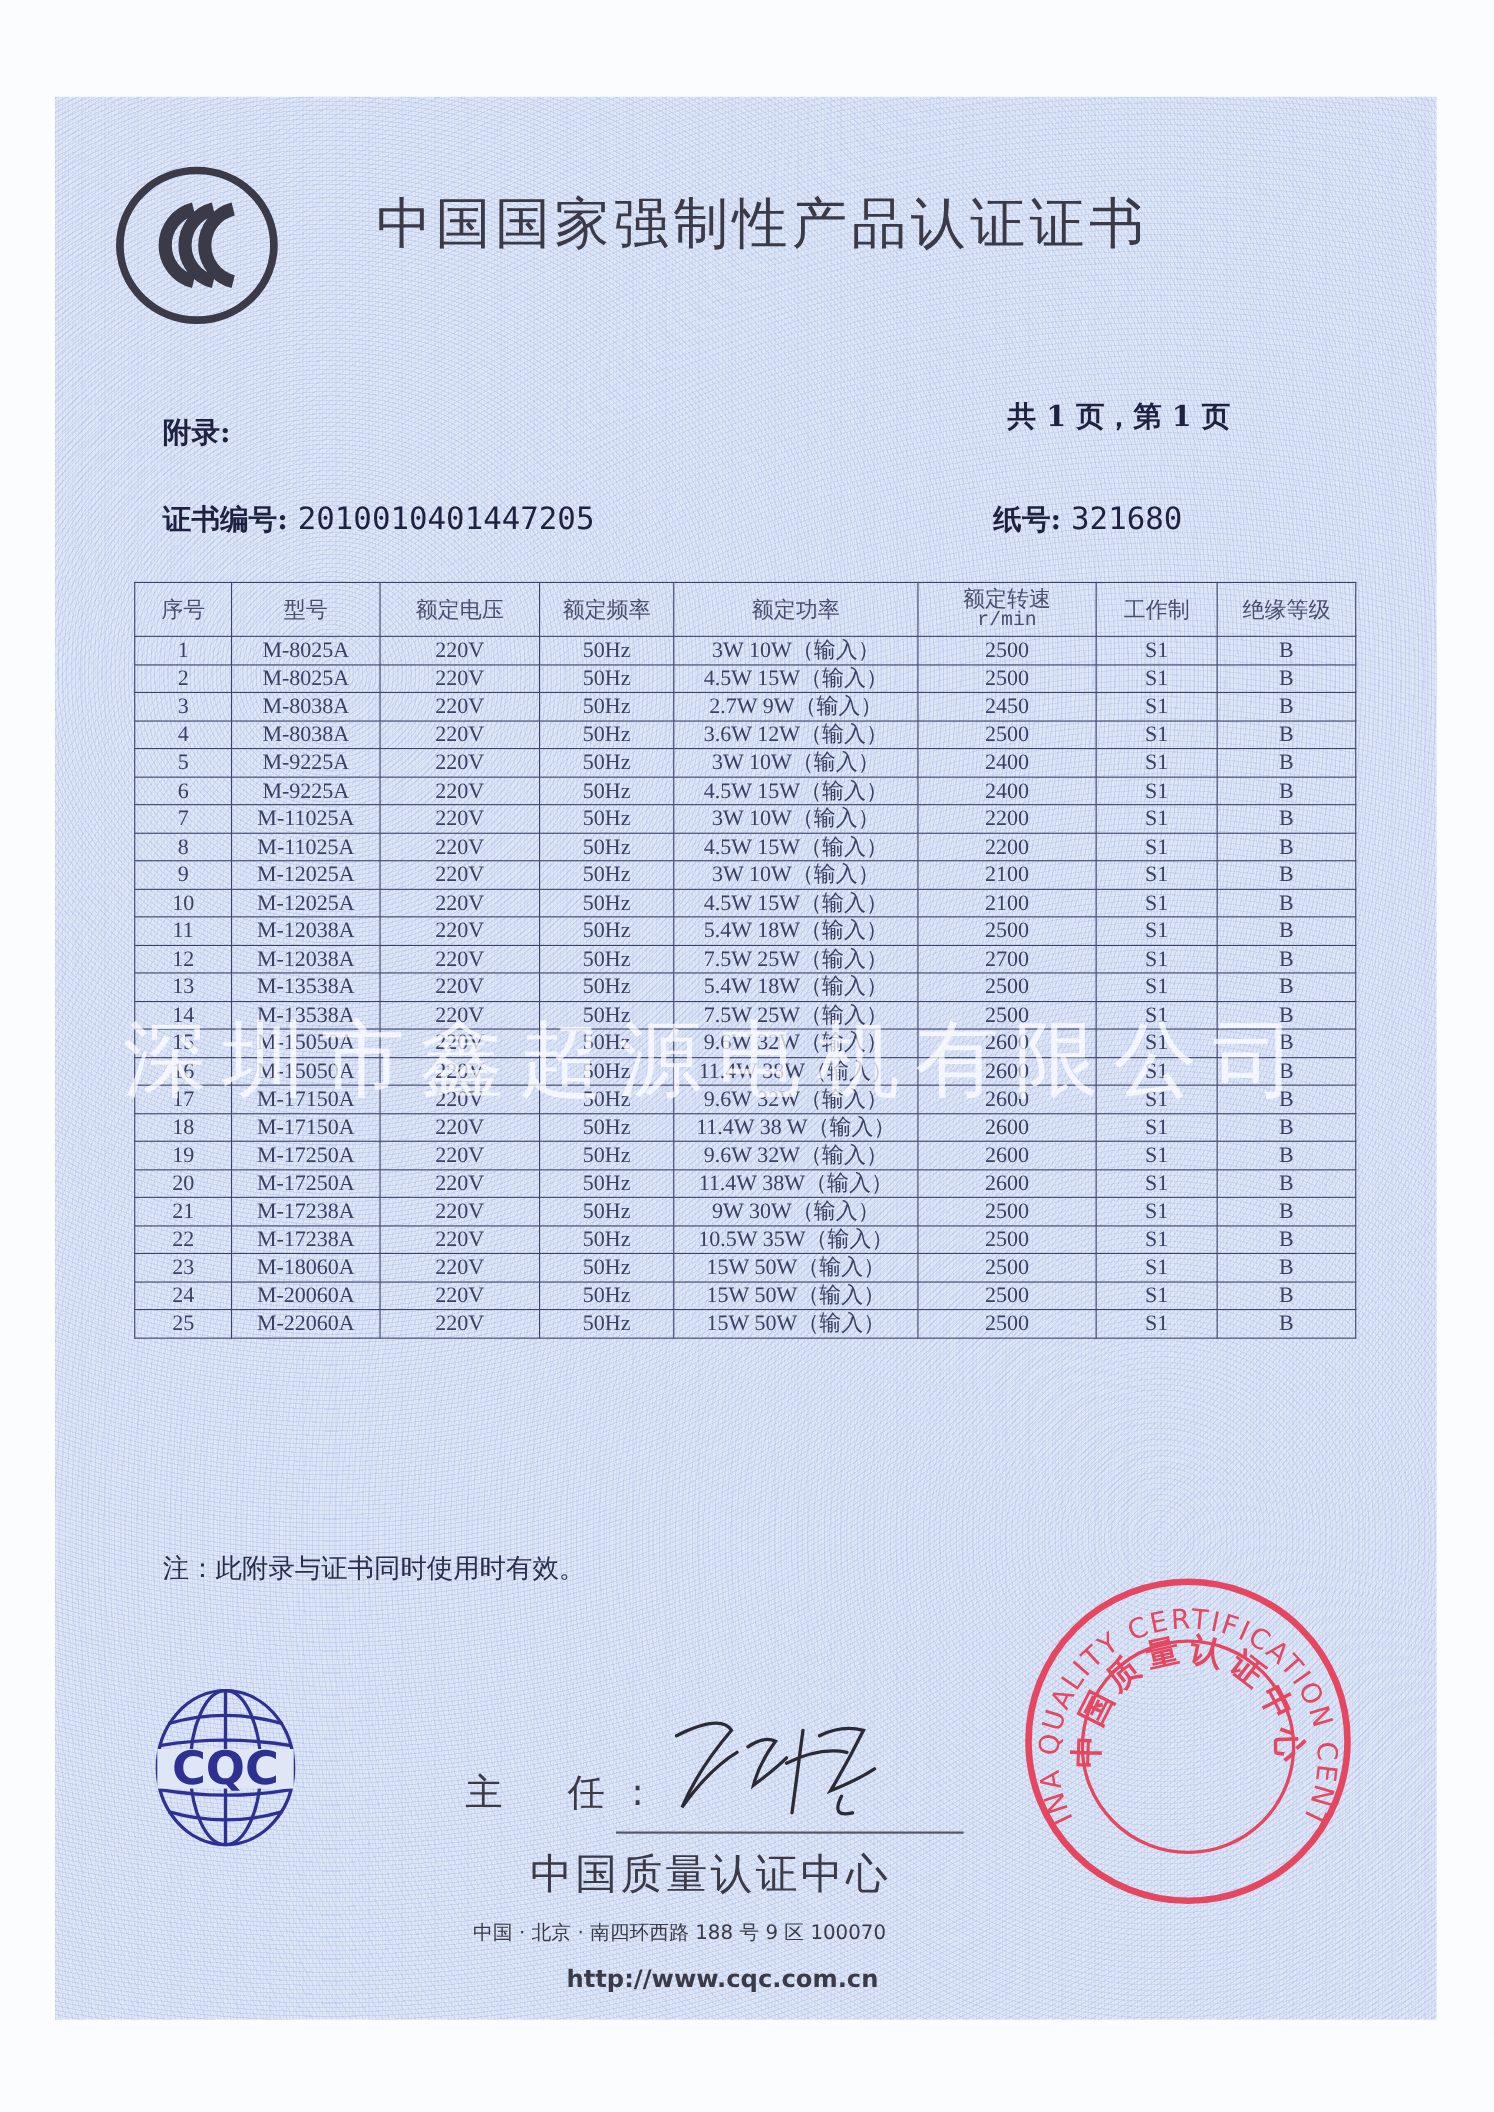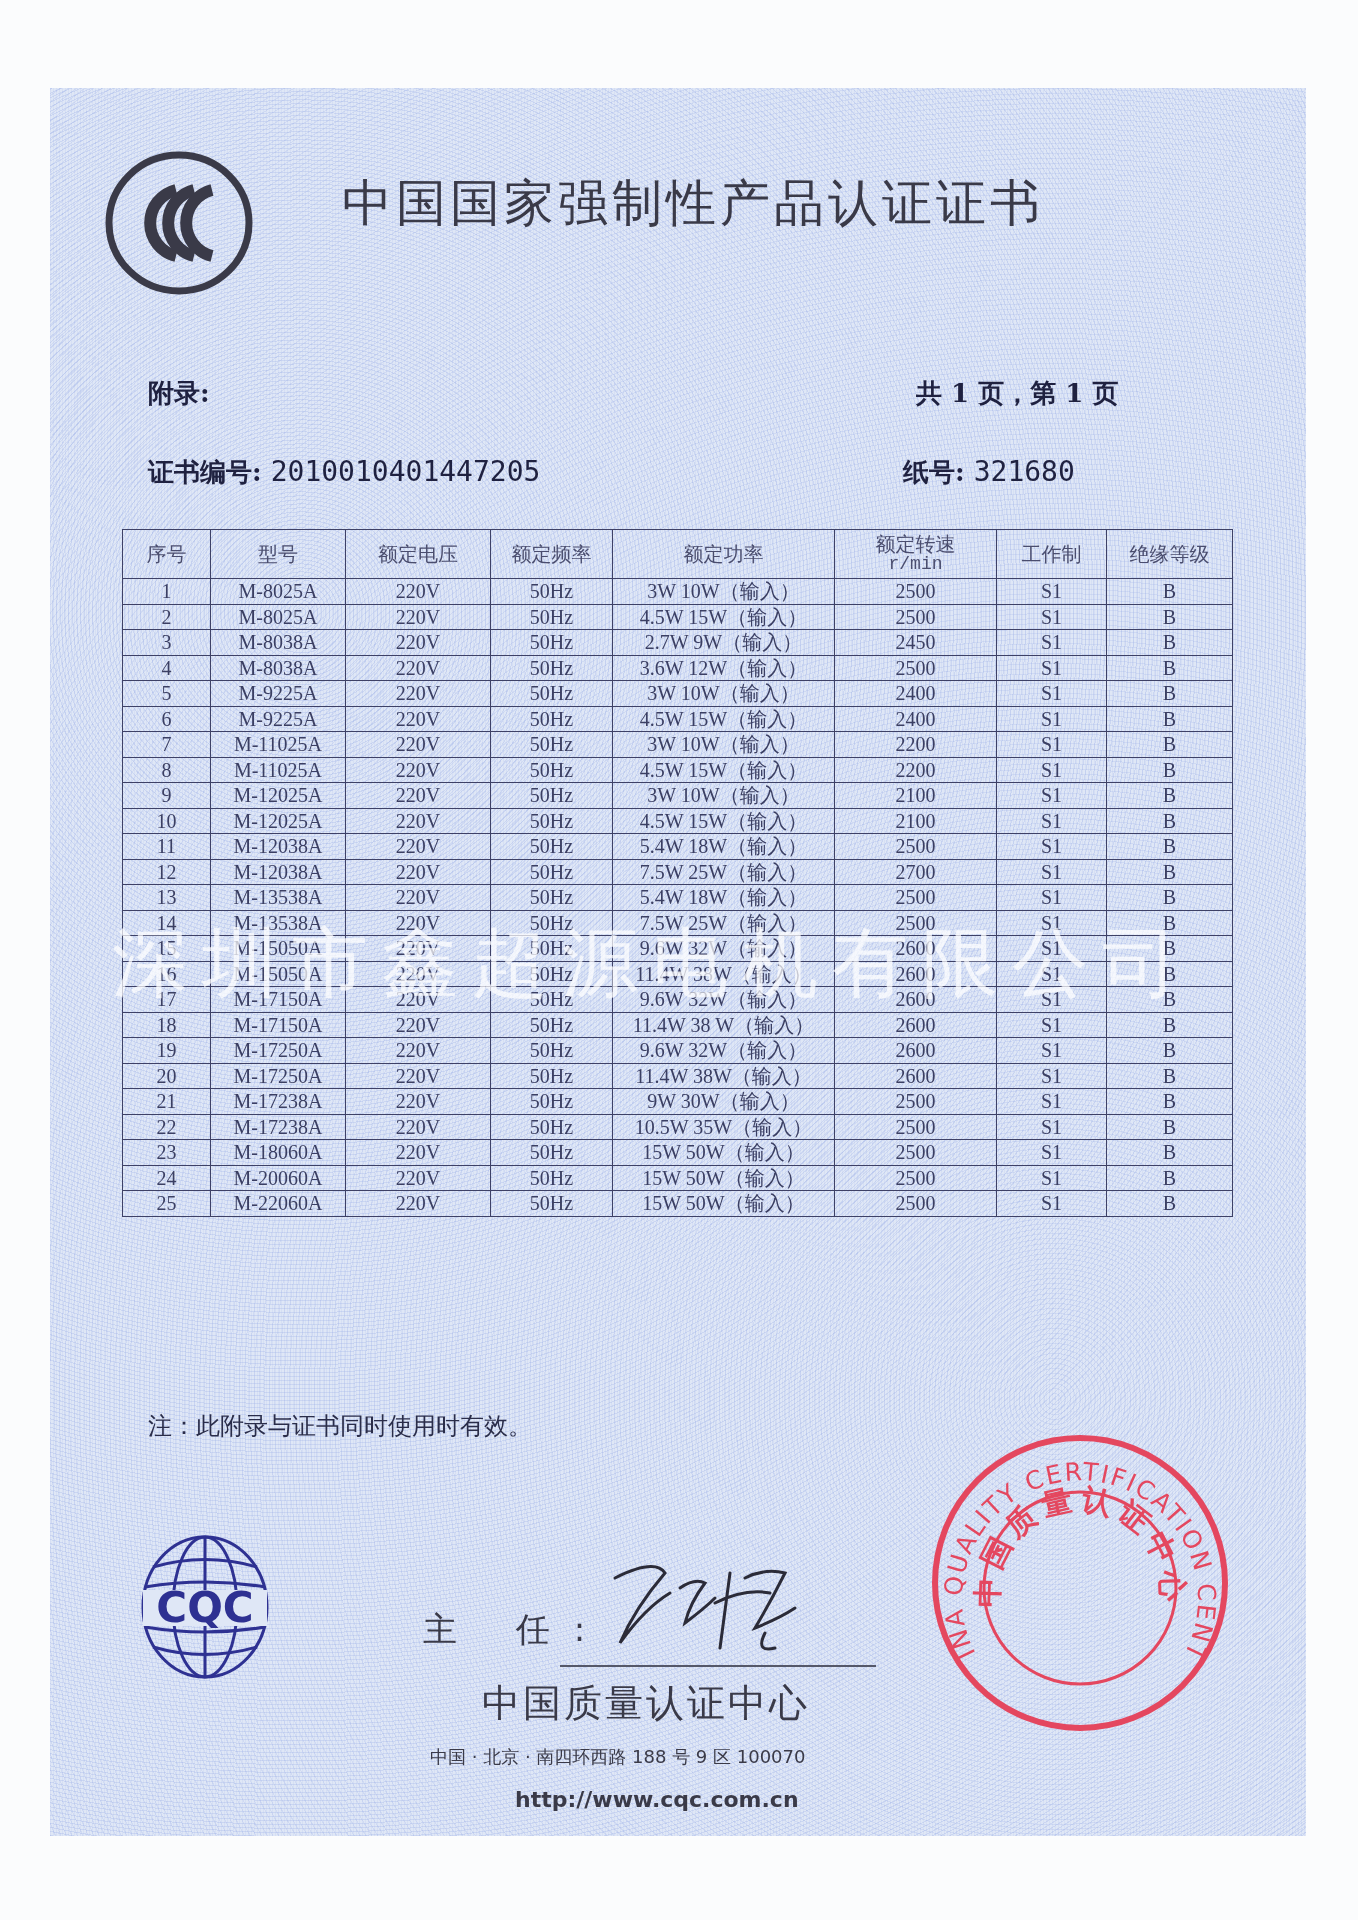--- a/index.html
+++ b/index.html
@@ -20,21 +20,21 @@
   .abs { position: absolute; }
   .ccc-logo {
     left: 104px; top: 148px; width: 150px; height: 150px;
   }
   .title {
     left: 342px; top: 170px; font-family: "DejaVu Sans", sans-serif;
     font-size: 50px; letter-spacing: 4px; color: #3a3a48; white-space: nowrap;
   }
   .label-lg { font-size: 26px; font-weight: bold; color: #1f2140; white-space: nowrap; }
   .appendix { left: 148px; top: 376px; }
-  .pages { left: 916px; top: 376px; }
+  .pages { left: 916px; top: 361px; }
   .certno { left: 148px; top: 455px; }
   .paperno { left: 903px; top: 455px; }
   .certno .num, .paperno .num { font-family: "DejaVu Sans Mono", monospace; font-weight: normal; font-size: 28px; text-align: right; }
 
   table.tbl {
     position: absolute; left: 122px; top: 529px; width: 1110px;
     border-collapse: collapse; table-layout: fixed;
     font-family: "Liberation Serif", serif; color: #3b3f63;
   }
   table.tbl th, table.tbl td {

